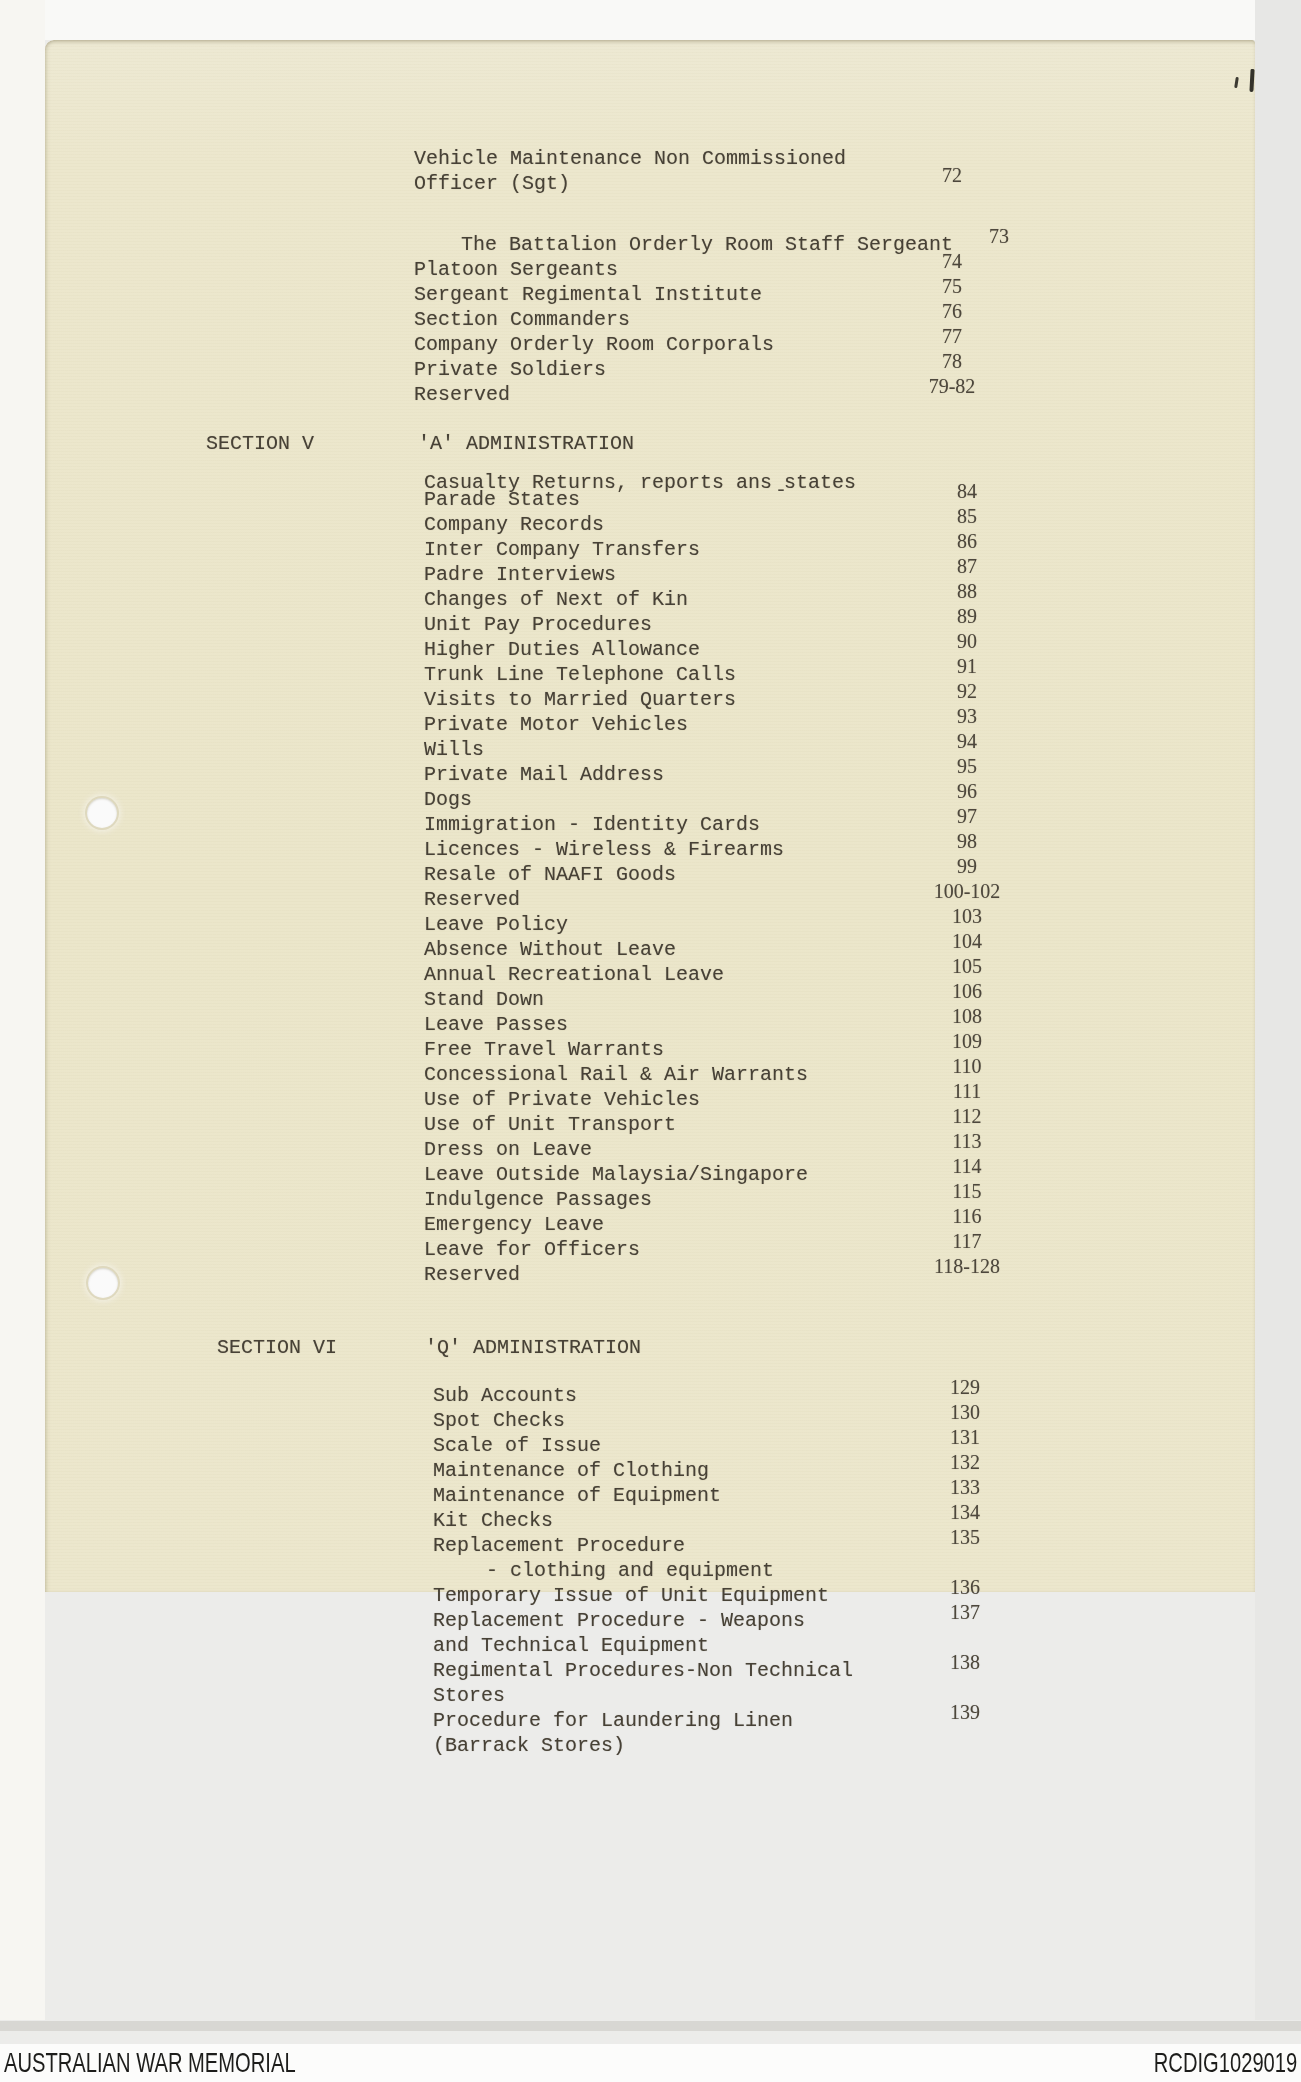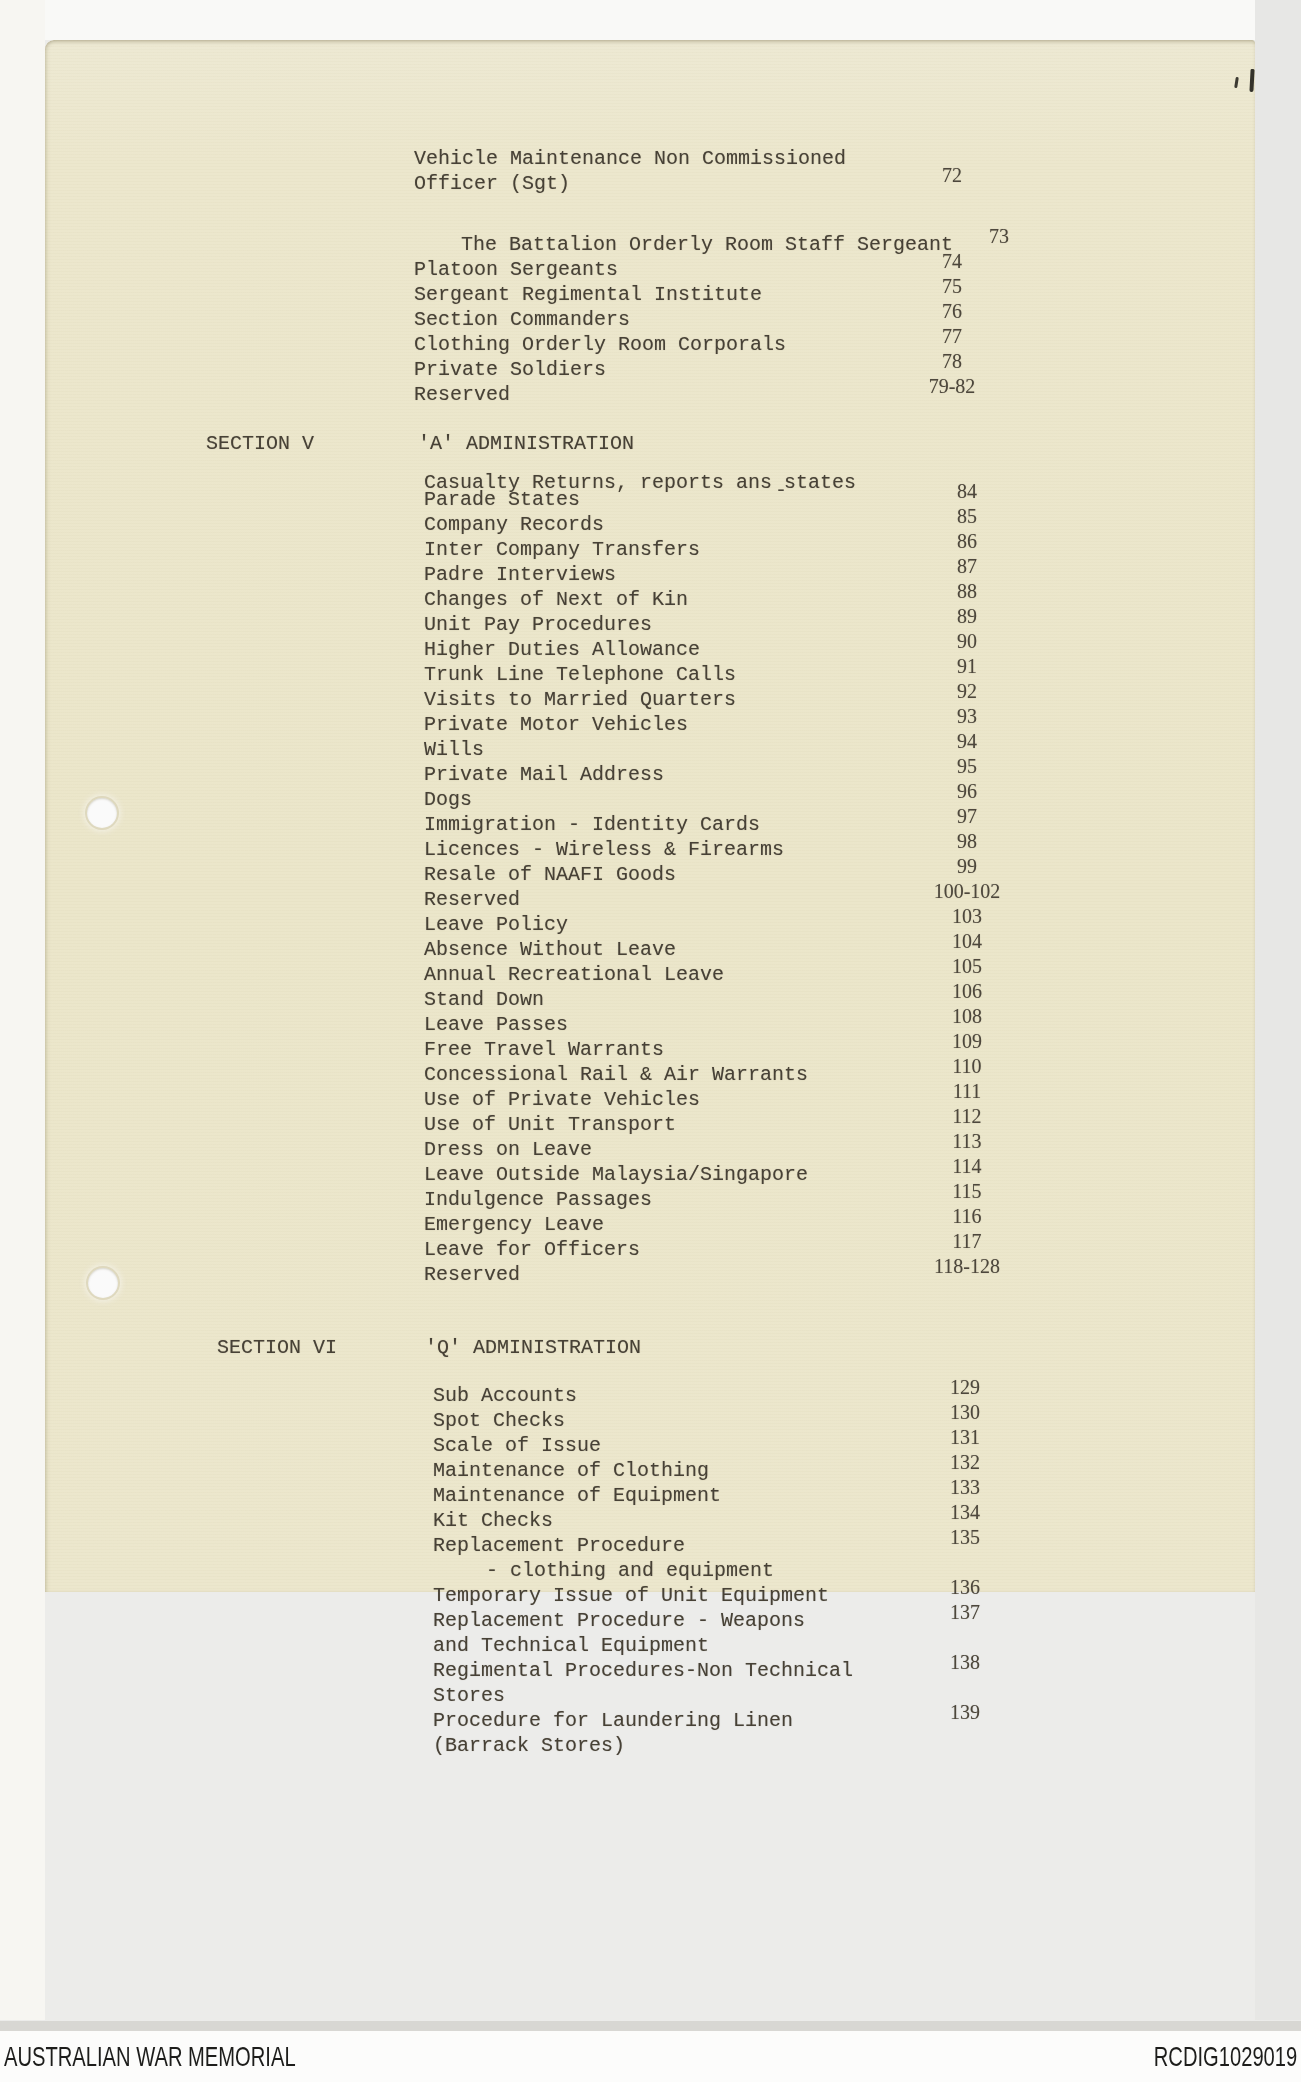--- a/index.html
+++ b/index.html
@@ -45,21 +45,21 @@
               box-shadow:0 0 0 2px rgba(200,190,150,0.45), inset 0 1px 2px rgba(120,110,80,0.25),
                          0 0 6px 3px rgba(245,243,235,0.9);}
   .hole-1{left:42px;top:758px;}
   .hole-2{left:43px;top:1228px;}
   .stray-dash{position:absolute;left:730px;top:438px;color:#4d473c;font-size:20px;line-height:25px;}
   .ink-speck{position:absolute;left:1190px;top:37px;width:3px;height:11px;background:#3c3a32;
              transform:rotate(9deg);border-radius:2px;}
   .ink-edge{position:absolute;left:1205px;top:29px;width:4px;height:23px;background:#34322b;
             transform:rotate(3deg);border-radius:2px 2px 3px 3px;}
   
-  .footer{position:absolute;left:0;right:0;bottom:0;height:51px;background:#fcfcfb;
+  .footer{position:absolute;left:0;right:0;bottom:0;height:38px;background:#fcfcfb;
           display:flex;justify-content:space-between;align-items:center;padding:0 4px;
           font-family:"Liberation Sans","DejaVu Sans",sans-serif;color:#1d1d1b;}
   .footer span{font-size:28px;letter-spacing:0px;}
   .footer .f-left{transform:scaleX(0.72);transform-origin:left center;}
   .footer .f-right{transform:scaleX(0.72);transform-origin:right center;}
 </style>
 </head>
 <body>
 
 <div class="canvas">
@@ -70,21 +70,21 @@
 
   <div class="paper">
 
     <div class="block1 tw" style="--numl:478px">
         <div class="row"><span class="itext">Vehicle Maintenance Non Commissioned</span></div>
         <div class="row"><span class="itext">Officer (Sgt)</span><span class="num">72</span></div>
         <div class="row gap"><span class="itext">The Battalion Orderly Room Staff Sergeant</span><span class="num">73</span></div>
         <div class="row"><span class="itext">Platoon Sergeants</span><span class="num">74</span></div>
         <div class="row"><span class="itext">Sergeant Regimental Institute</span><span class="num">75</span></div>
         <div class="row"><span class="itext">Section Commanders</span><span class="num">76</span></div>
-        <div class="row"><span class="itext">Clothing Orderly Room Corporals</span><span class="num">77</span></div>
+        <div class="row"><span class="itext">Company Orderly Room Corporals</span><span class="num">77</span></div>
         <div class="row"><span class="itext">Private Soldiers</span><span class="num">78</span></div>
         <div class="row"><span class="itext">Reserved</span><span class="num">79-82</span></div>
       </div>
 
     <div class="section sec-v tw">
       <div class="sec-label">SECTION V</div>
       <div class="sec-title">'A' ADMINISTRATION</div>
       <div class="sec-items" style="--numl:483px">
           <div class="row"><span class="itext">Casualty Returns, reports ans states</span></div>
           <div class="row overlap"><span class="itext">Parade States</span><span class="num">84</span></div>

